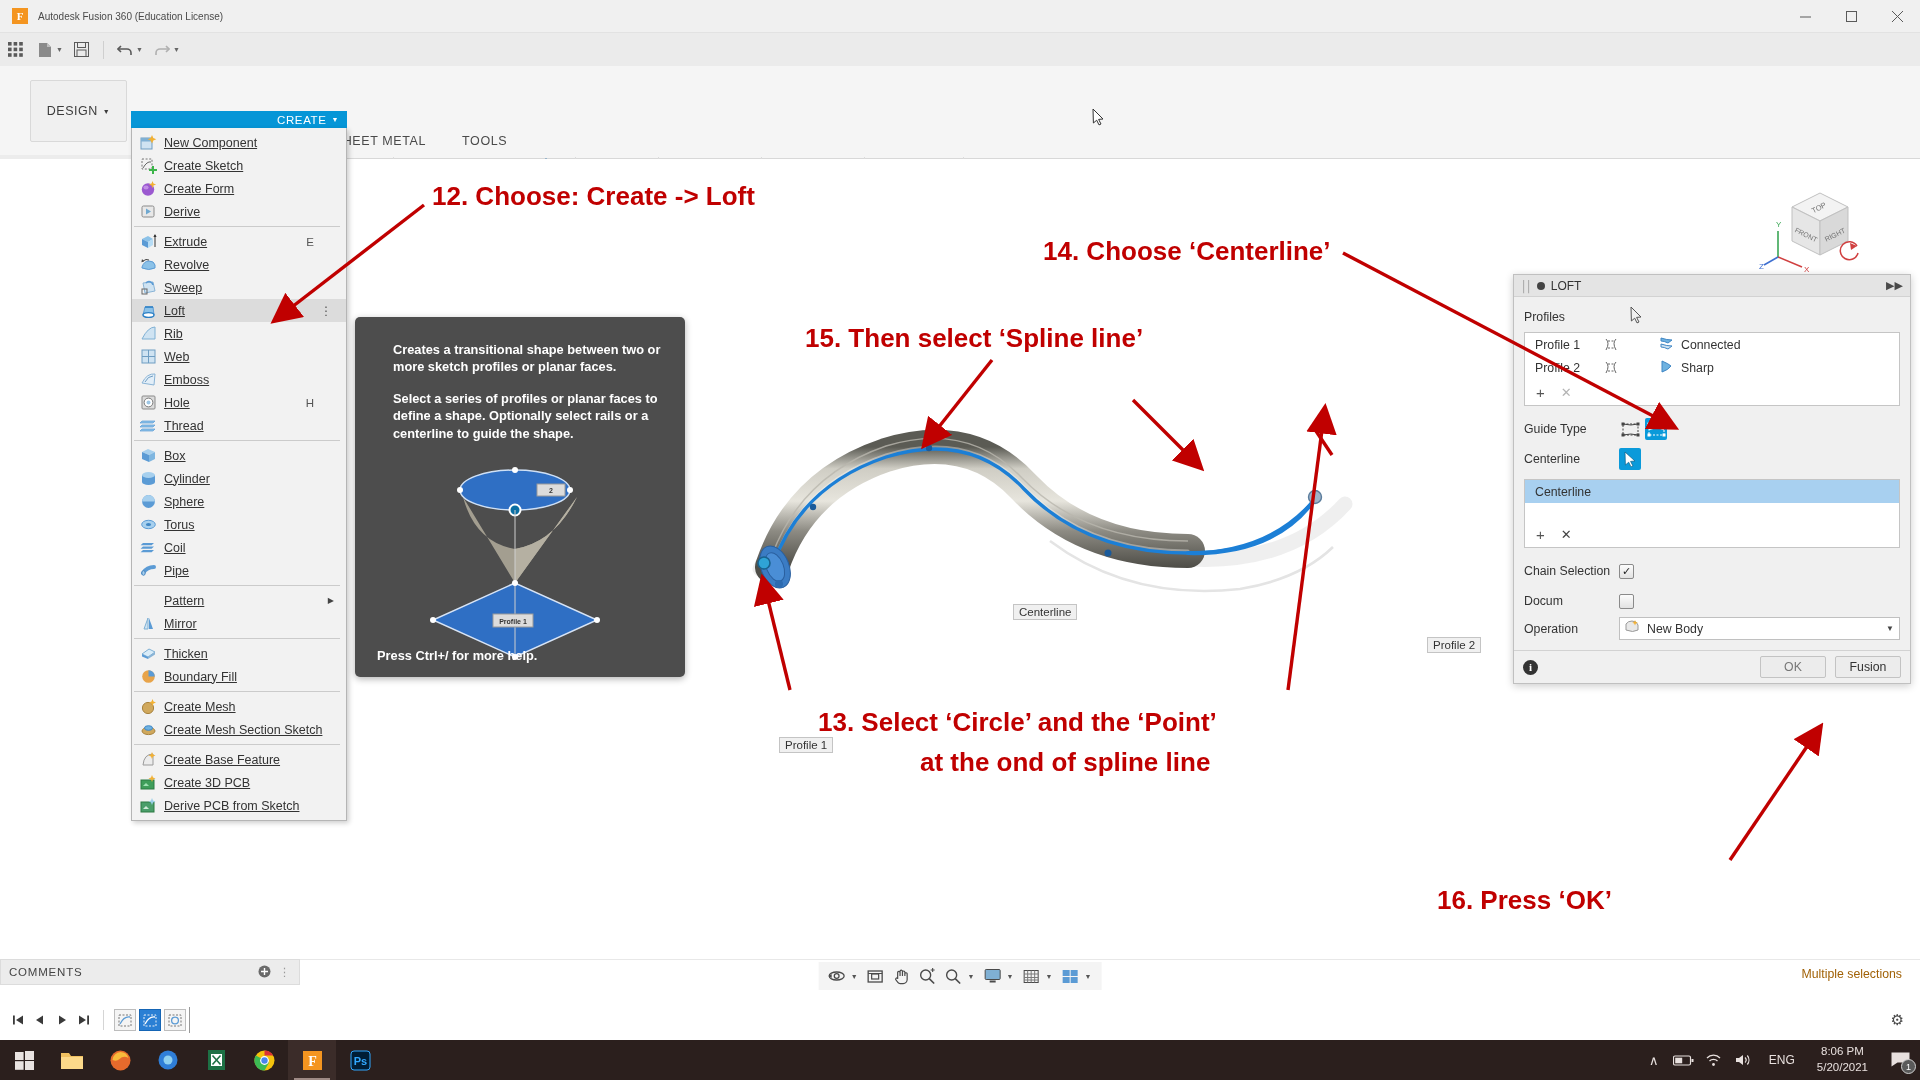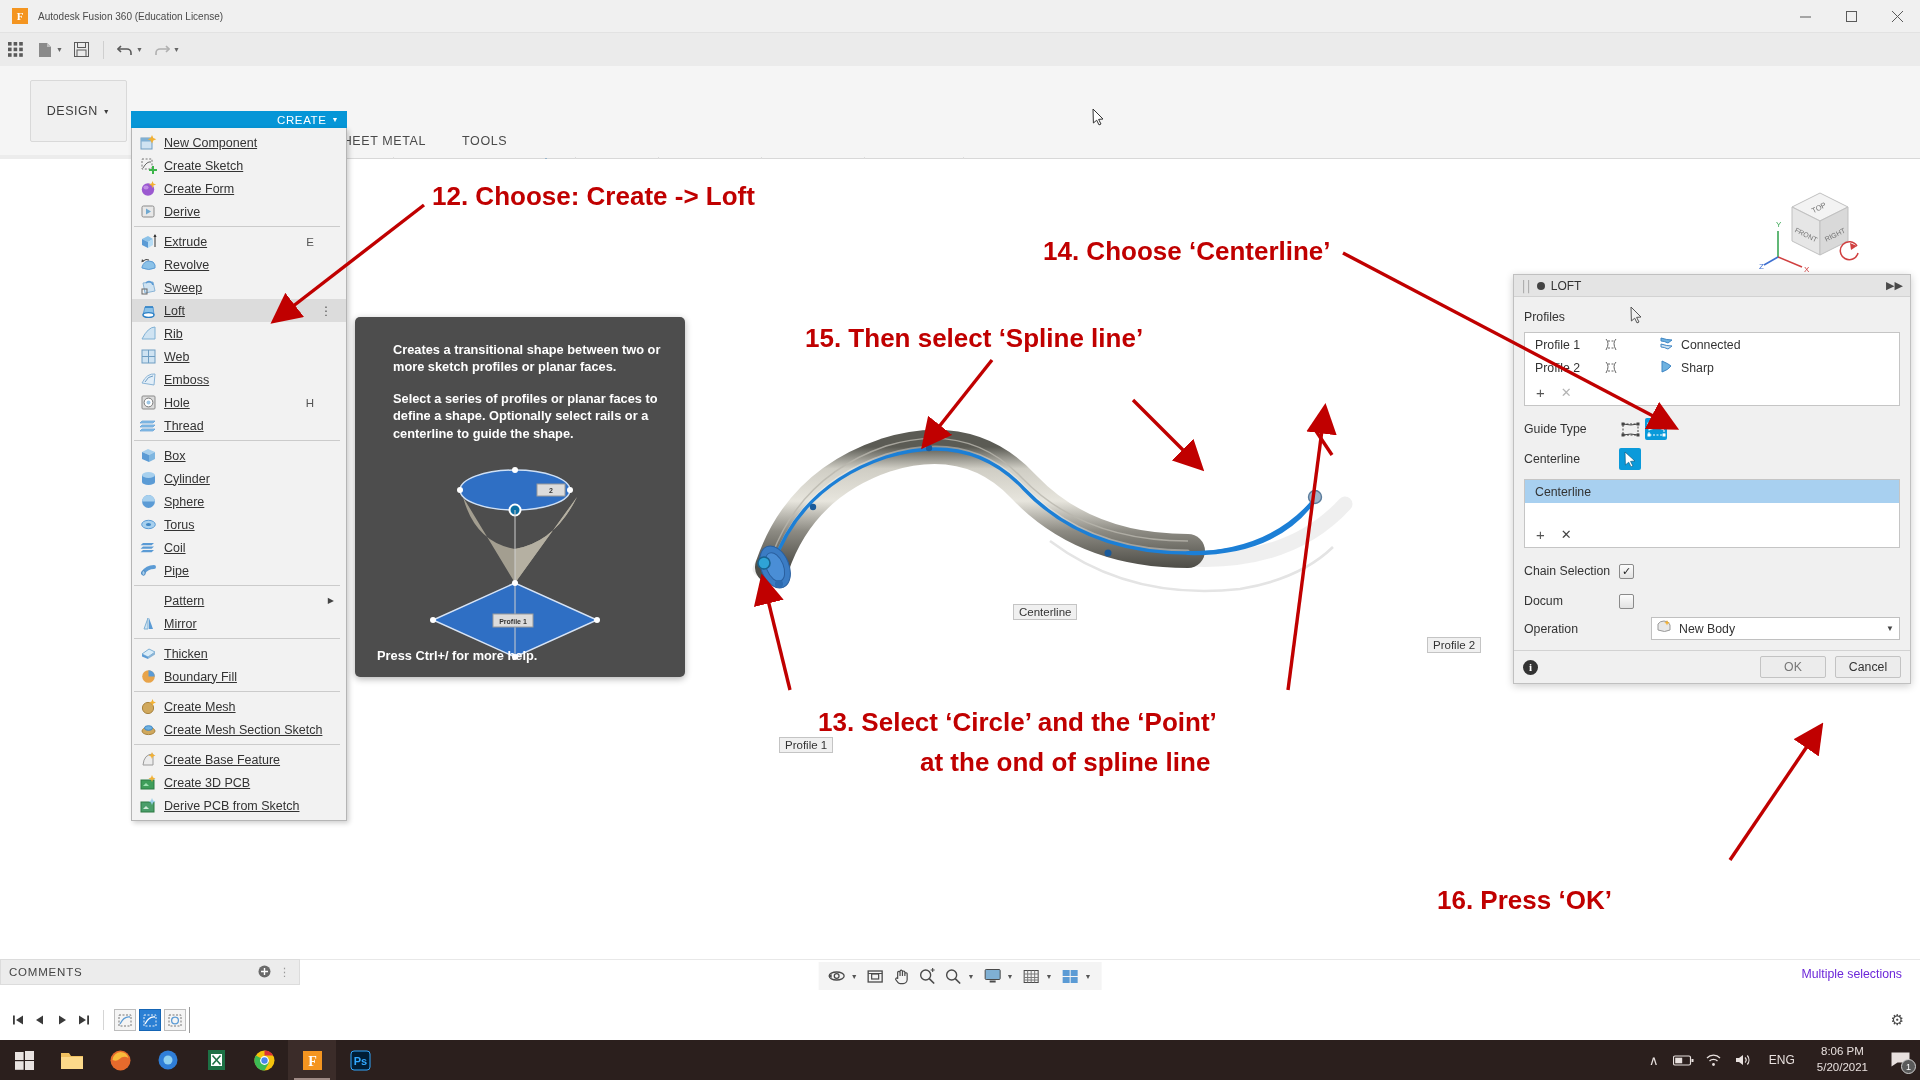--- a/index.html
+++ b/index.html
@@ -198,21 +198,21 @@
   }
   .btn-tog.on { background: #0a9ada; }
   .chk {
     width: 15px; height: 15px; border: 1px solid #8a8a8a; border-radius: 2px;
     background: linear-gradient(#fcfcfc,#e2e2e2); display: flex;
     align-items: center; justify-content: center; font-size: 11px; color: #222;
   }
   .dd {
     flex: 1; height: 23px; background: #fff; border: 1px solid #c0c0c0;
     display: flex; align-items: center; font-size: 12.3px; color: #333;
-    padding: 0 5px; gap: 7px; margin-left: 32px;
+    padding: 0 5px; gap: 7px;
   }
   .dd-caret { margin-left: auto; font-size: 8px; color: #444; }
   .dlg-foot {
     border-top: 1px solid #d2d2d2; height: 33px; display: flex;
     align-items: center; padding: 0 9px; gap: 9px; background: #f0f0f0;
   }
   .info-i {
     width: 15px; height: 15px; border-radius: 50%; background: #333; color: #fff;
     font-size: 11px; display: flex; align-items: center; justify-content: center;
     font-family: "Liberation Serif", serif; font-weight: bold;
@@ -246,21 +246,21 @@
     border-top: 1px solid #e8e8e8; background: #fff;
   }
   .nav-bar {
     position: absolute; left: 50%; transform: translateX(-50%); top: 962px;
     height: 28px; background: #f4f4f4; display: flex; align-items: center;
     padding: 0 6px; gap: 2px;
   }
   .nb-btn { width: 24px; height: 24px; display:flex; align-items:center; justify-content:center; color:#4a4a4a;}
   .nb-caret { font-size: 7px; color: #555; margin-right: 4px; }
   .multi-sel {
-    position: absolute; right: 18px; top: 967px; font-size: 12.3px; color: #6d28d9; padding-left: 19px;
+    position: absolute; right: 18px; top: 967px; font-size: 12.3px; color: #a16207; padding-left: 19px;
   }
   .timeline {
     position: absolute; left: 0; top: 1000px; width: 1920px; height: 40px;
     background: #fff; display: flex; align-items: center; padding-left: 8px; gap: 3px;
   }
   .tl-btn { width: 19px; height: 22px; display:flex; align-items:center; justify-content:center; color:#3a3a3a; font-size:10px;}
   .tl-sep { width: 1px; height: 20px; background: #d5d5d5; margin: 0 7px; }
   .tl-feat {
     width: 22px; height: 22px; border: 1px solid #bdbdbd; background: #f4f4f4;
     display: flex; align-items: center; justify-content: center;
@@ -1144,21 +1144,21 @@
           </span>
           <span>New Body</span>
           <span class="dd-caret">▼</span>
         </div>
       </div>
     </div>
     <div class="dlg-foot">
       <span class="info-i">i</span>
       <div class="foot-btns">
         <div class="dlg-btn">OK</div>
-        <div class="dlg-btn cancel">Cancel</div>
+        <div class="dlg-btn cancel">Fusion</div>
       </div>
     </div>
   </div>
 
   <svg class="arrows">
     <defs>
       <marker id="ah" markerWidth="9" markerHeight="9" refX="1" refY="4.5" orient="auto">
         <path d="M0,0 L9,4.5 L0,9 z" fill="#c00000"></path>
       </marker>
     </defs>

